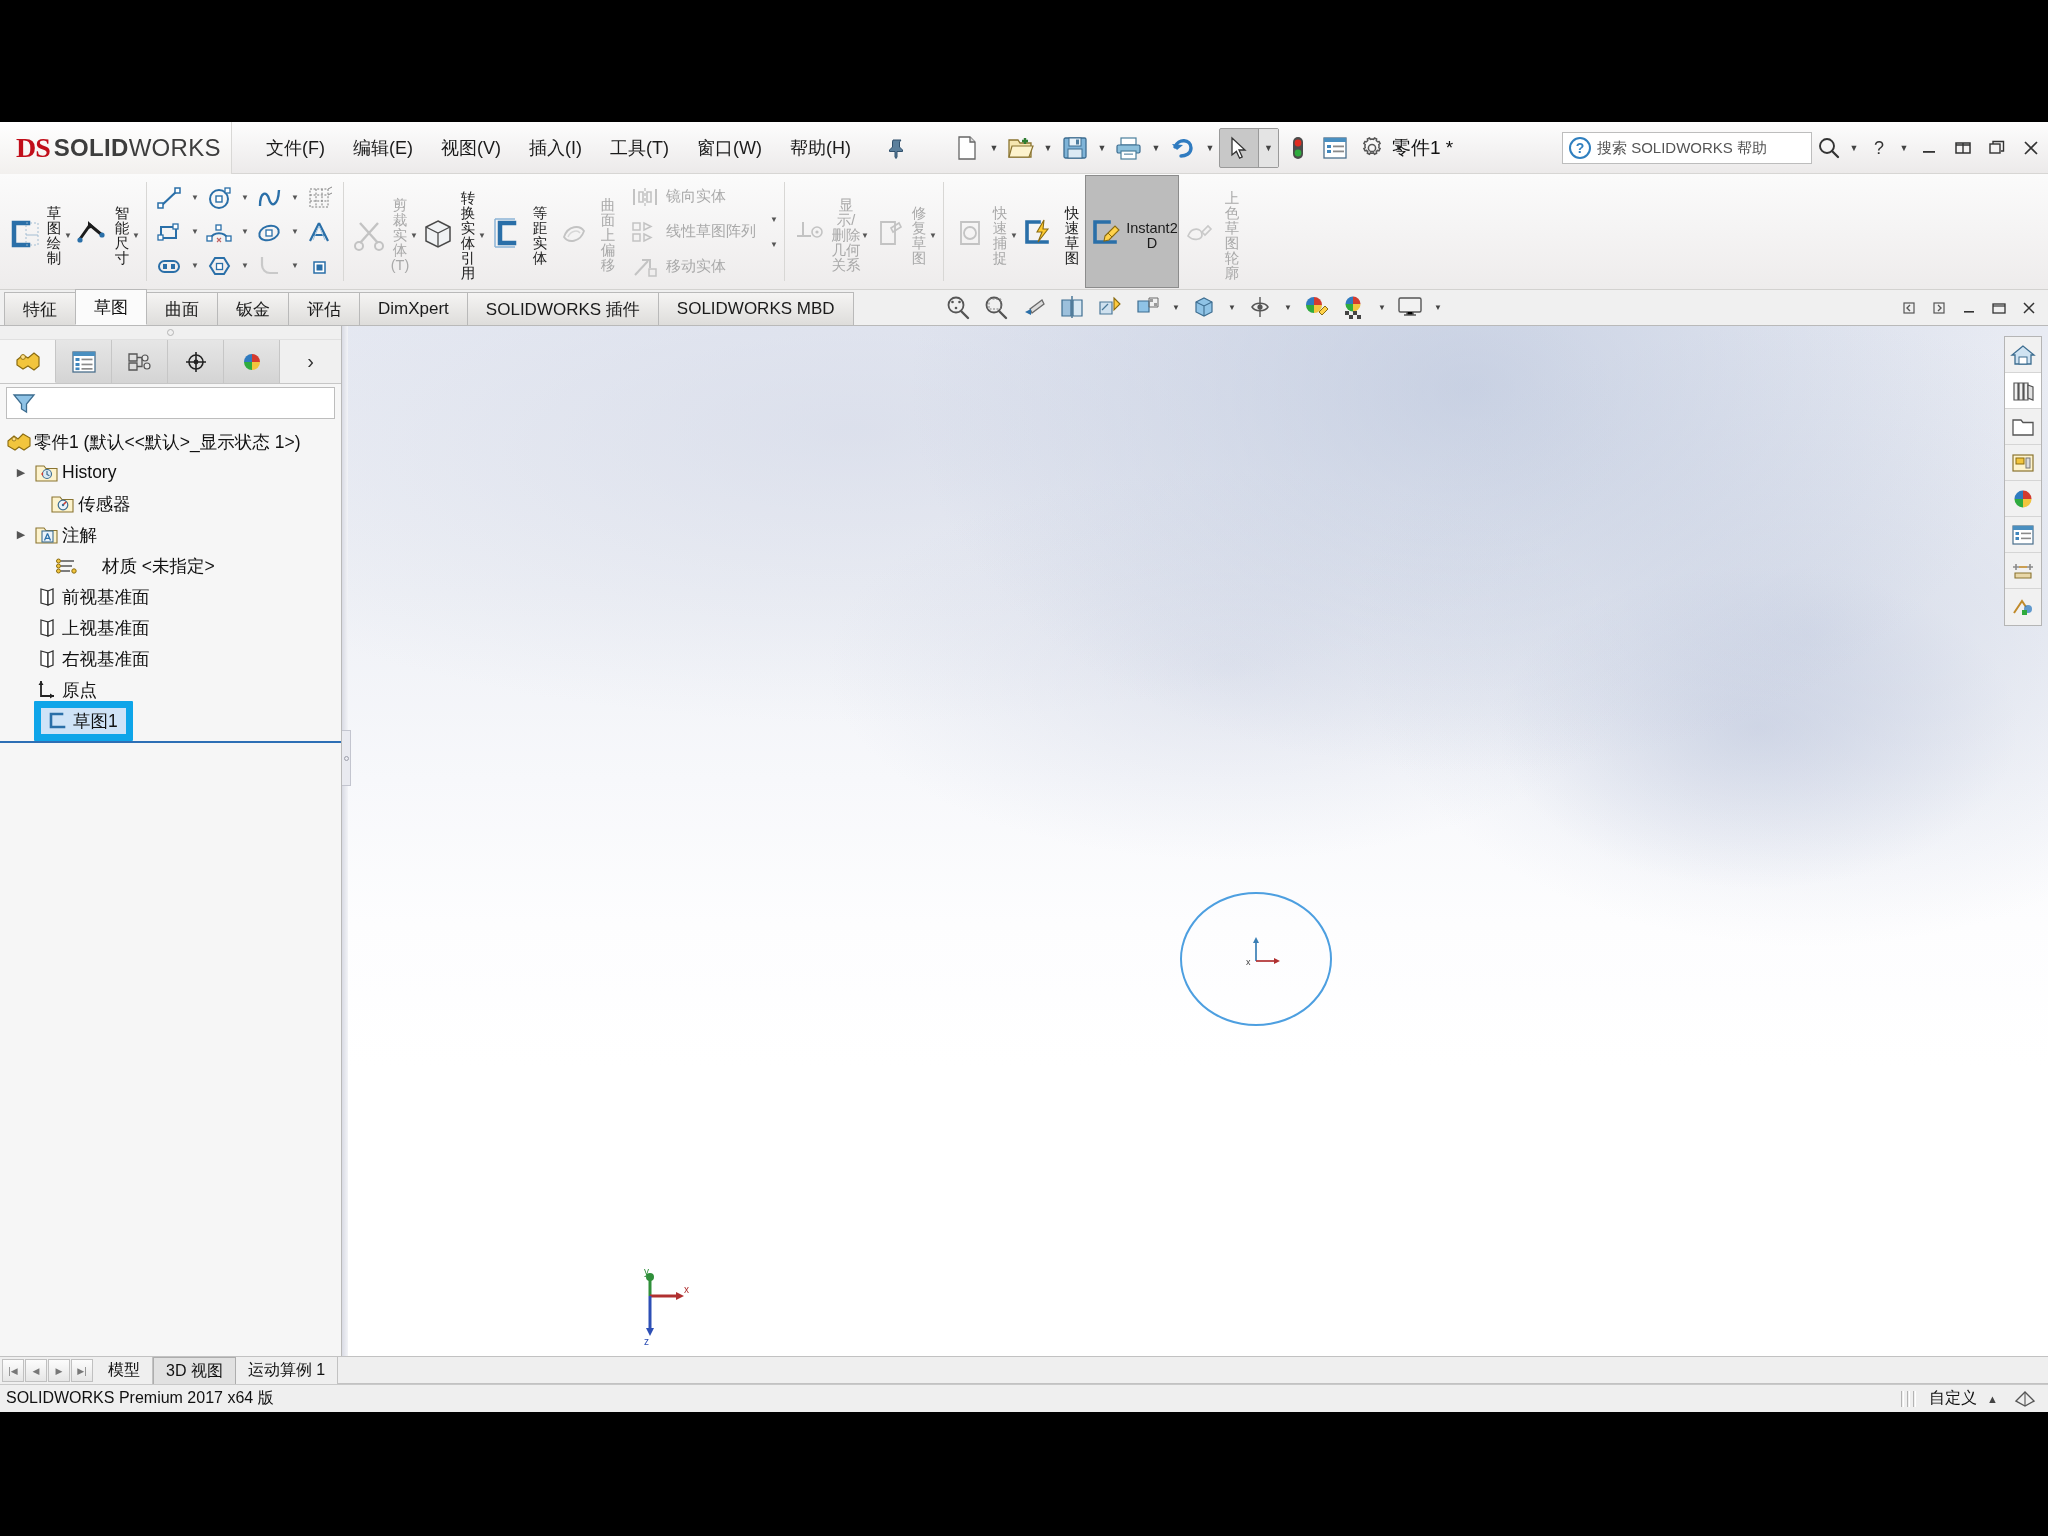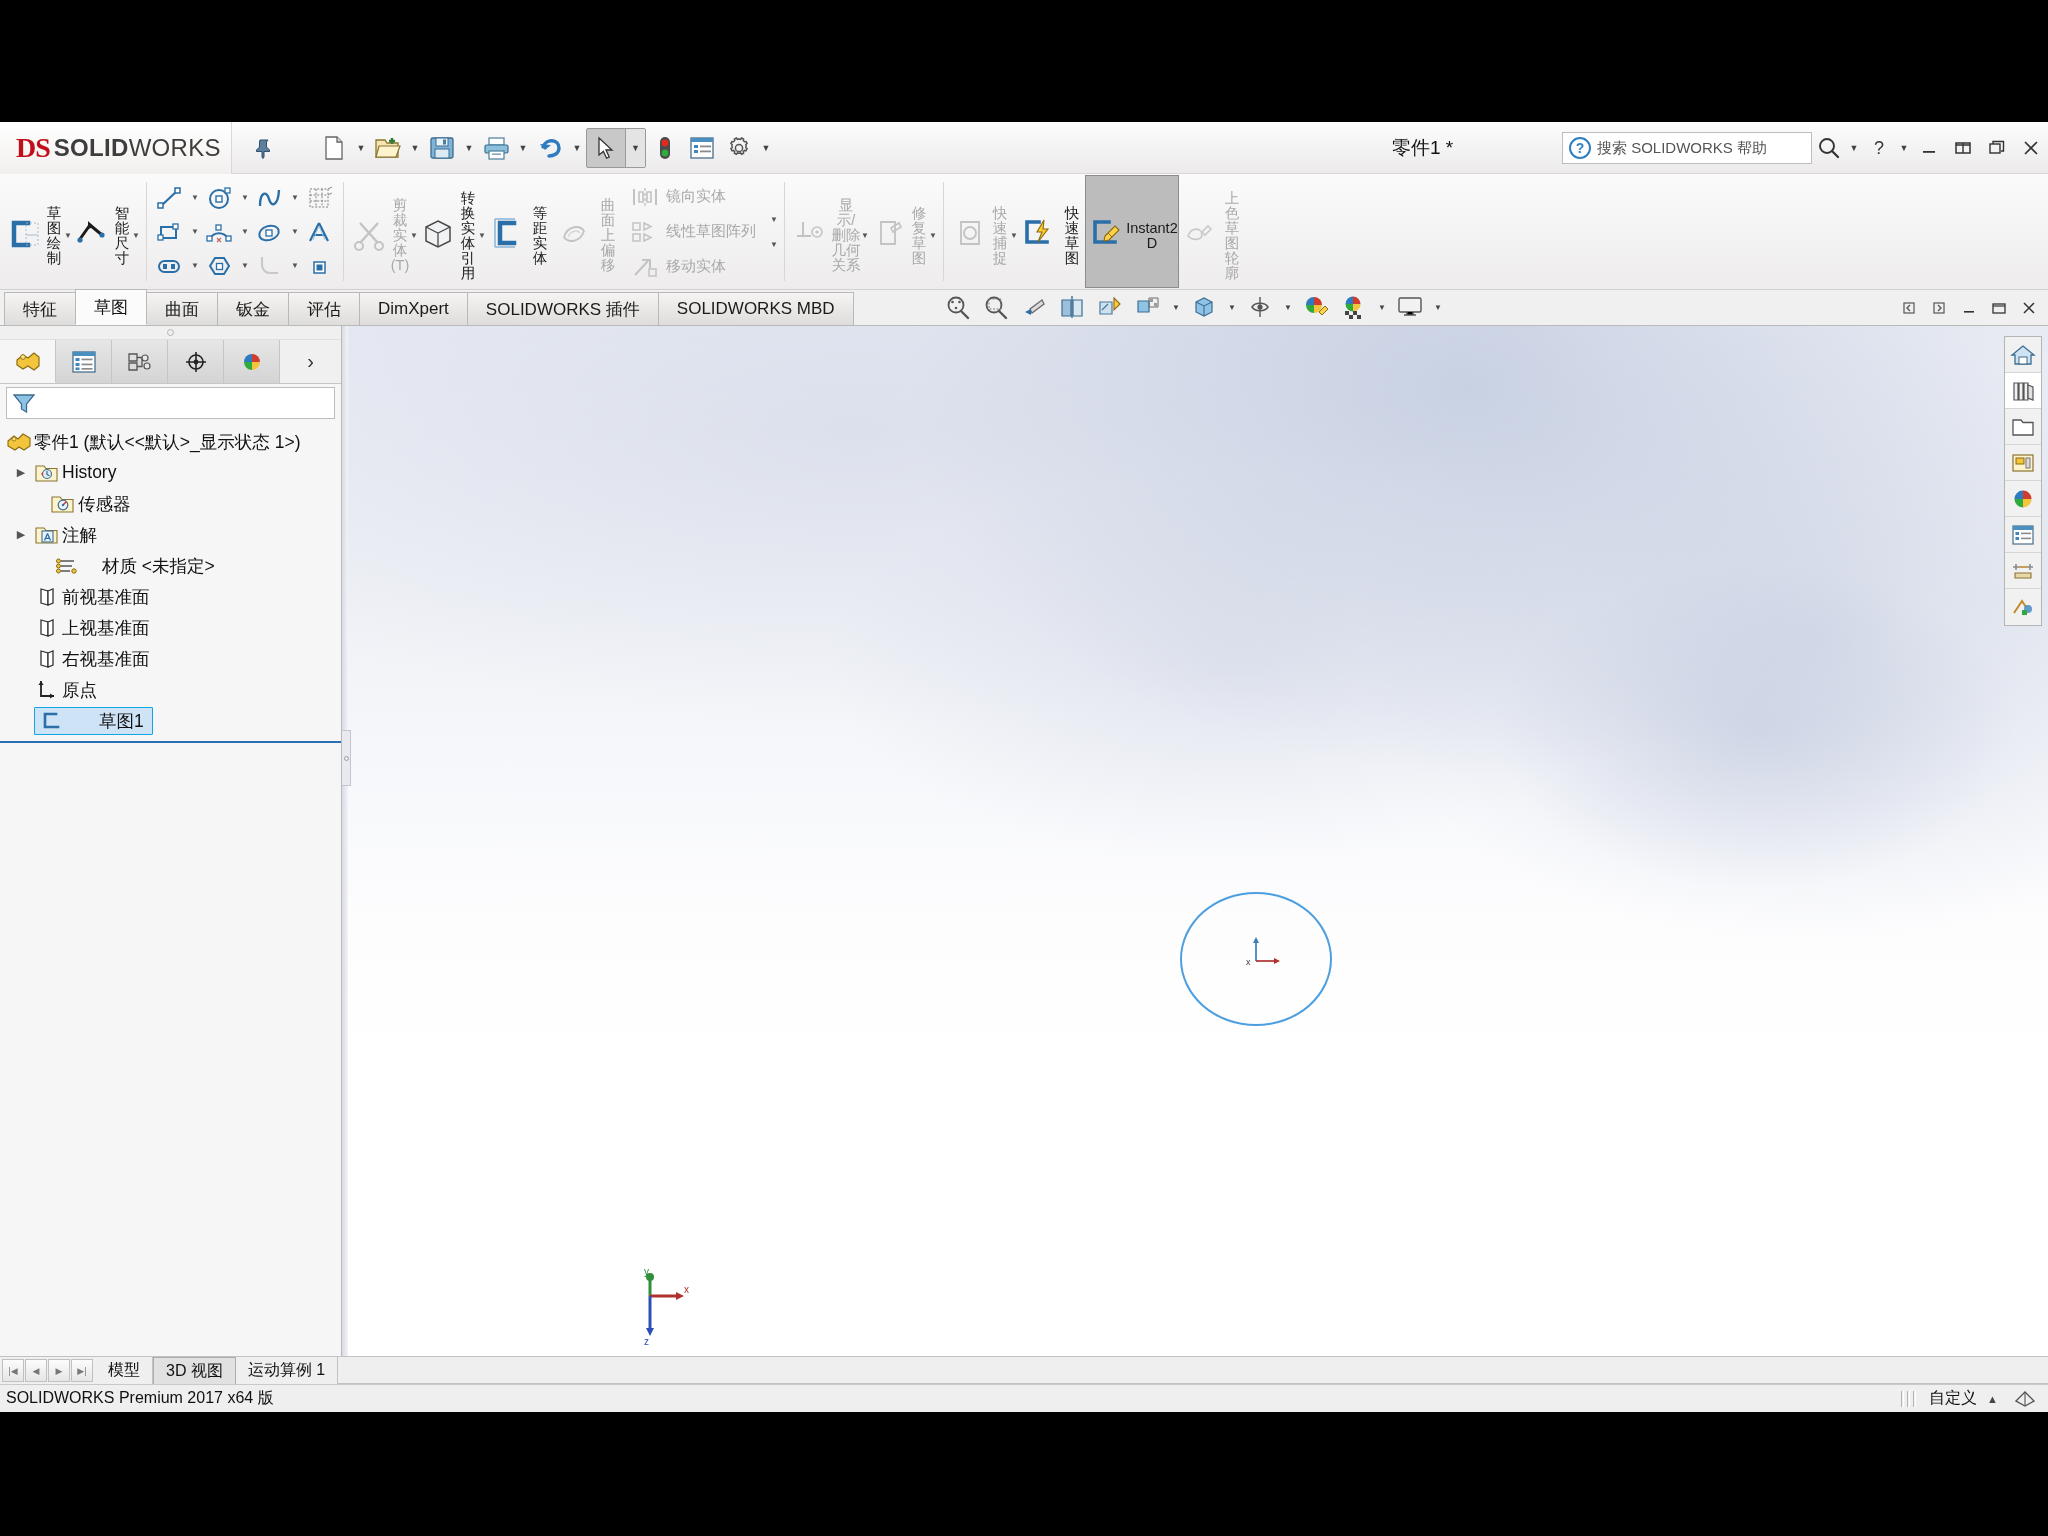--- a/index.html
+++ b/index.html
@@ -185,22 +185,22 @@
   .tree {
     flex:0 0 auto; padding-top:4px; background:#f6f6f6; position:relative;
   }
   .tnode {
     height:31px; display:flex; align-items:center; font-size:17.5px; color:#111;
     white-space:nowrap;
   }
   .texp { width:22px; display:flex; align-items:center; justify-content:center; font-size:11px; color:#555;}
   .tico { width:30px; display:flex; align-items:center; justify-content:center; }
   .tsel-box {
-    border:1px solid #0ea5e9; background:#cfe3f7; padding:1px 8px 1px 2px;
-    display:inline-flex; align-items:center; border-radius:1px;gap:32px;
+    border:7px solid #0ea5e9; background:#cfe3f7; padding:1px 8px 1px 2px;
+    display:inline-flex; align-items:center; border-radius:1px;
   }
   .tree-divider {
     height:3px; border-bottom:2px solid #2d6fb5; margin-top:4px;
   }
 
   
   .gfx { flex:1; position:relative; overflow:hidden; background:#fff; }
   .gfx-bg {
     position:absolute; inset:0;
     background:
@@ -276,20 +276,29 @@
 
 <div id="app">
 
   <div class="menubar">
 
     <div class="logo-wrap">
       <span class="logo-ds">DS</span>
       <span class="logo-text"><span>SOLID</span><span class="lite">WORKS</span></span>
     </div>
 
+    <div class="menu-items">
+      <div class="menu-item">文件(F)</div>
+      <div class="menu-item">编辑(E)</div>
+      <div class="menu-item">视图(V)</div>
+      <div class="menu-item">插入(I)</div>
+      <div class="menu-item">工具(T)</div>
+      <div class="menu-item">窗口(W)</div>
+      <div class="menu-item">帮助(H)</div>
+    </div>
 
     <div class="pin-btn">
       <svg width="22" height="22" viewBox="0 0 22 22">
           <path d="M8 3h8l-1.5 2v5l3 3v1.5H12V20l-1 1.5-1-1.5v-5.5H4.5V13l3-3V5z" fill="#5b7f9c" stroke="#2f4f6b" stroke-width="1"></path>
         </svg>
     </div>
 
     <div class="qat">
       <div class="qat-btn">
         <svg width="26" height="26" viewBox="0 0 26 26">

